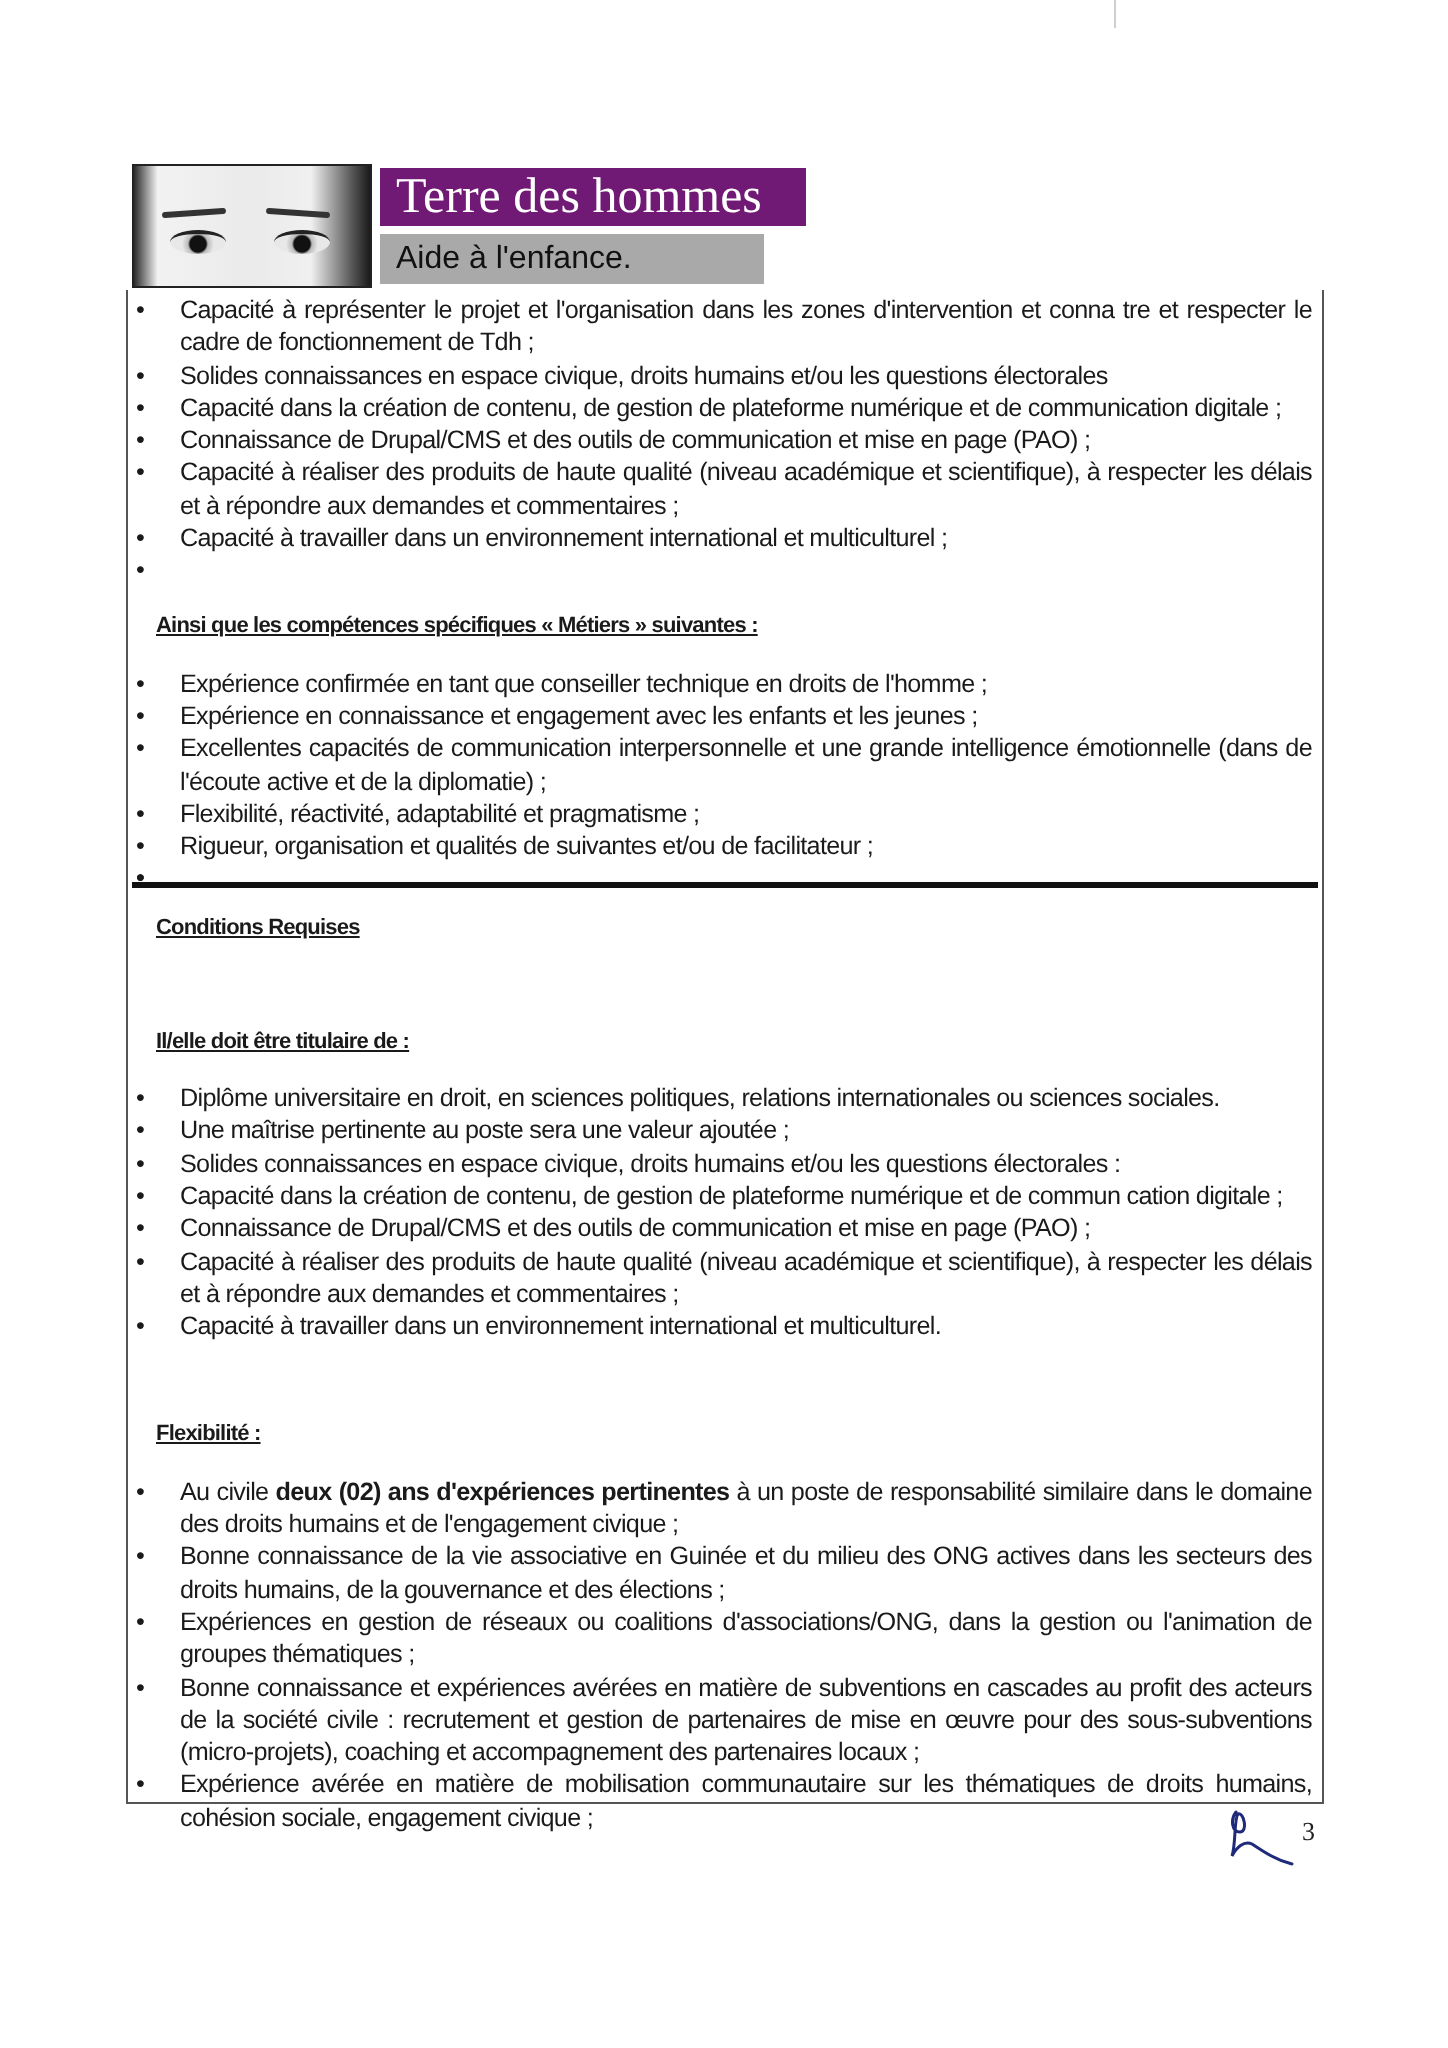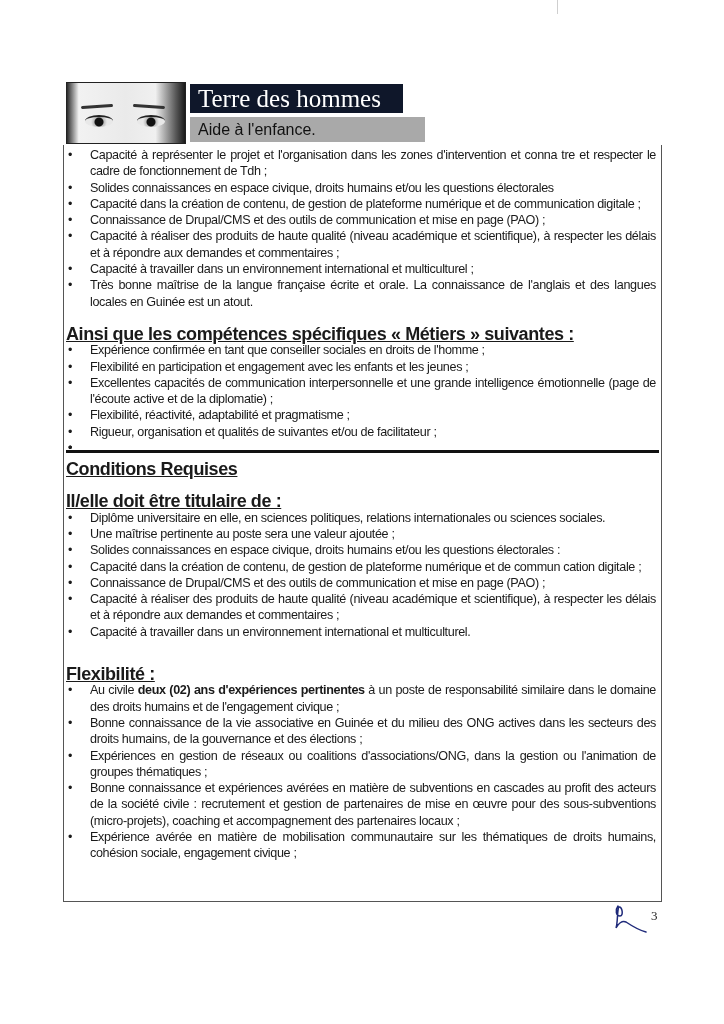--- a/index.html
+++ b/index.html
@@ -2,28 +2,28 @@
 <html><head>
   <meta charset="utf-8">
   <style>
     html, body { margin: 0; padding: 0; background: #ffffff; }
     body { width: 724px; height: 1024px; position: relative; overflow: hidden; font-family: "Liberation Sans", sans-serif; color: #1a1a1a; }
     .scan-mark { position: absolute; left: 557px; top: 0; width: 1px; height: 14px; background: #cfcfcf; }
     .logo { position: absolute; left: 66px; top: 82px; width: 340px; height: 63px; }
     .logo-photo { position: absolute; left: 0; top: 0; width: 120px; height: 62px; background: linear-gradient(90deg, #2a2a2a 0%, #f2f2f2 10%, #eaeaea 50%, #f0f0f0 75%, #5a5a5a 92%, #1a1a1a 100%); overflow: hidden; border: 1px solid #222; box-sizing: border-box; }
     .brow { position: absolute; height: 3px; background: #333; border-radius: 2px; }
     .eye { position: absolute; width: 28px; height: 10px; border-radius: 50%; background: radial-gradient(circle at 50% 50%, #111 0 4px, #bbb 5px, #e8e8e8 8px); border-top: 2px solid #222; }
-    .logo-title { position: absolute; left: 124px; top: 2px; width: 213px; height: 29px; background: #0f172a; color: #fff; font-family: "Liberation Serif", serif; font-size: 25px; line-height: 29px; padding-left: 8px; box-sizing: border-box; white-space: nowrap; }
-    .logo-sub { position: absolute; left: 124px; top: 35px; width: 235px; height: 25px; background: #a9a9a9; color: #111; font-size: 16px; line-height: 25px; padding-left: 8px; box-sizing: border-box; white-space: nowrap; }
+    .logo-title { position: absolute; left: 124px; top: 2px; width: 213px; height: 29px; background: #701a75; color: #fff; font-family: "Liberation Serif", serif; font-size: 25px; line-height: 29px; padding-left: 8px; box-sizing: border-box; white-space: nowrap; }
+    .logo-sub { position: absolute; left: 124px; top: 35px; width: 192px; height: 25px; background: #a9a9a9; color: #111; font-size: 16px; line-height: 25px; padding-left: 8px; box-sizing: border-box; white-space: nowrap; }
     .frame { position: absolute; left: 63px; top: 145px; width: 599px; height: 757px; border-left: 1px solid #555; border-right: 1px solid #555; border-bottom: 1px solid #555; box-sizing: border-box; }
     .content { position: absolute; left: 66px; top: 147px; width: 590px; font-size: 12.6px; line-height: 16.3px; letter-spacing: -0.35px; }
     .content ul { list-style: none; margin: 0; padding: 0; }
     .content li { position: relative; padding-left: 24px; text-align: justify; }
     .content li .bullet { position: absolute; left: 2px; top: 0; }
-    .heading { font-weight: bold; text-decoration: underline; margin: 0; font-size: 18px; letter-spacing: -0.4px; }
+    .heading { font-weight: bold; text-decoration: underline; margin: 12px; font-size: 11px; letter-spacing: -0.4px; }
     .gap-m { height: 16px; }
     .gap-l { height: 26px; }
     .divider { height: 3px; background: #111; margin: 10px -3px 8px 0; }
     b { font-weight: bold; }
     .signature { position: absolute; left: 612px; top: 902px; width: 50px; height: 34px; }
     .page-num { position: absolute; left: 651px; top: 908px; font-family: "Liberation Serif", serif; font-size: 13px; color: #222; }
   </style>
 </head>
 <body>
 
@@ -44,43 +44,43 @@
 
 <div class="content">
 
   <ul>
     <li><span class="bullet">•</span><span>Capacité à représenter le projet et l'organisation dans les zones d'intervention et conna tre et respecter le cadre de fonctionnement de Tdh ;</span></li>
     <li><span class="bullet">•</span><span>Solides connaissances en espace civique, droits humains et/ou les questions électorales</span></li>
     <li><span class="bullet">•</span><span>Capacité dans la création de contenu, de gestion de plateforme numérique et de communication digitale ;</span></li>
     <li><span class="bullet">•</span><span>Connaissance de Drupal/CMS et des outils de communication et mise en page (PAO) ;</span></li>
     <li><span class="bullet">•</span><span>Capacité à réaliser des produits de haute qualité (niveau académique et scientifique), à respecter les délais et à répondre aux demandes et commentaires ;</span></li>
     <li><span class="bullet">•</span><span>Capacité à travailler dans un environnement international et multiculturel ;</span></li>
-    <li><span class="bullet">•</span><span>Très bonne maîtrise de la langue française écrite et orale. La connaissance de l'anglais et des langues locales en Guinée est un atout.</span></li>
+    <li><span class="bullet">•</span></li>
   </ul>
 
   <div class="gap-m"></div>
 
   <p class="heading">Ainsi que les compétences spécifiques « Métiers » suivantes :</p>
   <ul>
-    <li><span class="bullet">•</span><span>Expérience confirmée en tant que conseiller sociales en droits de l'homme ;</span></li>
-    <li><span class="bullet">•</span><span>Flexibilité en participation et engagement avec les enfants et les jeunes ;</span></li>
-    <li><span class="bullet">•</span><span>Excellentes capacités de communication interpersonnelle et une grande intelligence émotionnelle (page de l'écoute active et de la diplomatie) ;</span></li>
+    <li><span class="bullet">•</span><span>Expérience confirmée en tant que conseiller technique en droits de l'homme ;</span></li>
+    <li><span class="bullet">•</span><span>Expérience en connaissance et engagement avec les enfants et les jeunes ;</span></li>
+    <li><span class="bullet">•</span><span>Excellentes capacités de communication interpersonnelle et une grande intelligence émotionnelle (dans de l'écoute active et de la diplomatie) ;</span></li>
     <li><span class="bullet">•</span><span>Flexibilité, réactivité, adaptabilité et pragmatisme ;</span></li>
     <li><span class="bullet">•</span><span>Rigueur, organisation et qualités de suivantes et/ou de facilitateur ;</span></li>
     <li><span class="bullet">•</span></li>
     <li><span class="bullet">•</span></li>
   </ul>
 
   <div class="divider"></div>
 
   <p class="heading">Conditions Requises</p>
   <div class="gap-m"></div>
   <p class="heading">Il/elle doit être titulaire de :</p>
   <ul>
-    <li><span class="bullet">•</span><span>Diplôme universitaire en elle, en sciences politiques, relations internationales ou sciences sociales.</span></li>
+    <li><span class="bullet">•</span><span>Diplôme universitaire en droit, en sciences politiques, relations internationales ou sciences sociales.</span></li>
     <li><span class="bullet">•</span><span>Une maîtrise pertinente au poste sera une valeur ajoutée ;</span></li>
     <li><span class="bullet">•</span><span>Solides connaissances en espace civique, droits humains et/ou les questions électorales :</span></li>
     <li><span class="bullet">•</span><span>Capacité dans la création de contenu, de gestion de plateforme numérique et de commun cation digitale ;</span></li>
     <li><span class="bullet">•</span><span>Connaissance de Drupal/CMS et des outils de communication et mise en page (PAO) ;</span></li>
     <li><span class="bullet">•</span><span>Capacité à réaliser des produits de haute qualité (niveau académique et scientifique), à respecter les délais et à répondre aux demandes et commentaires ;</span></li>
     <li><span class="bullet">•</span><span>Capacité à travailler dans un environnement international et multiculturel.</span></li>
   </ul>
 
   <div class="gap-l"></div>
 

